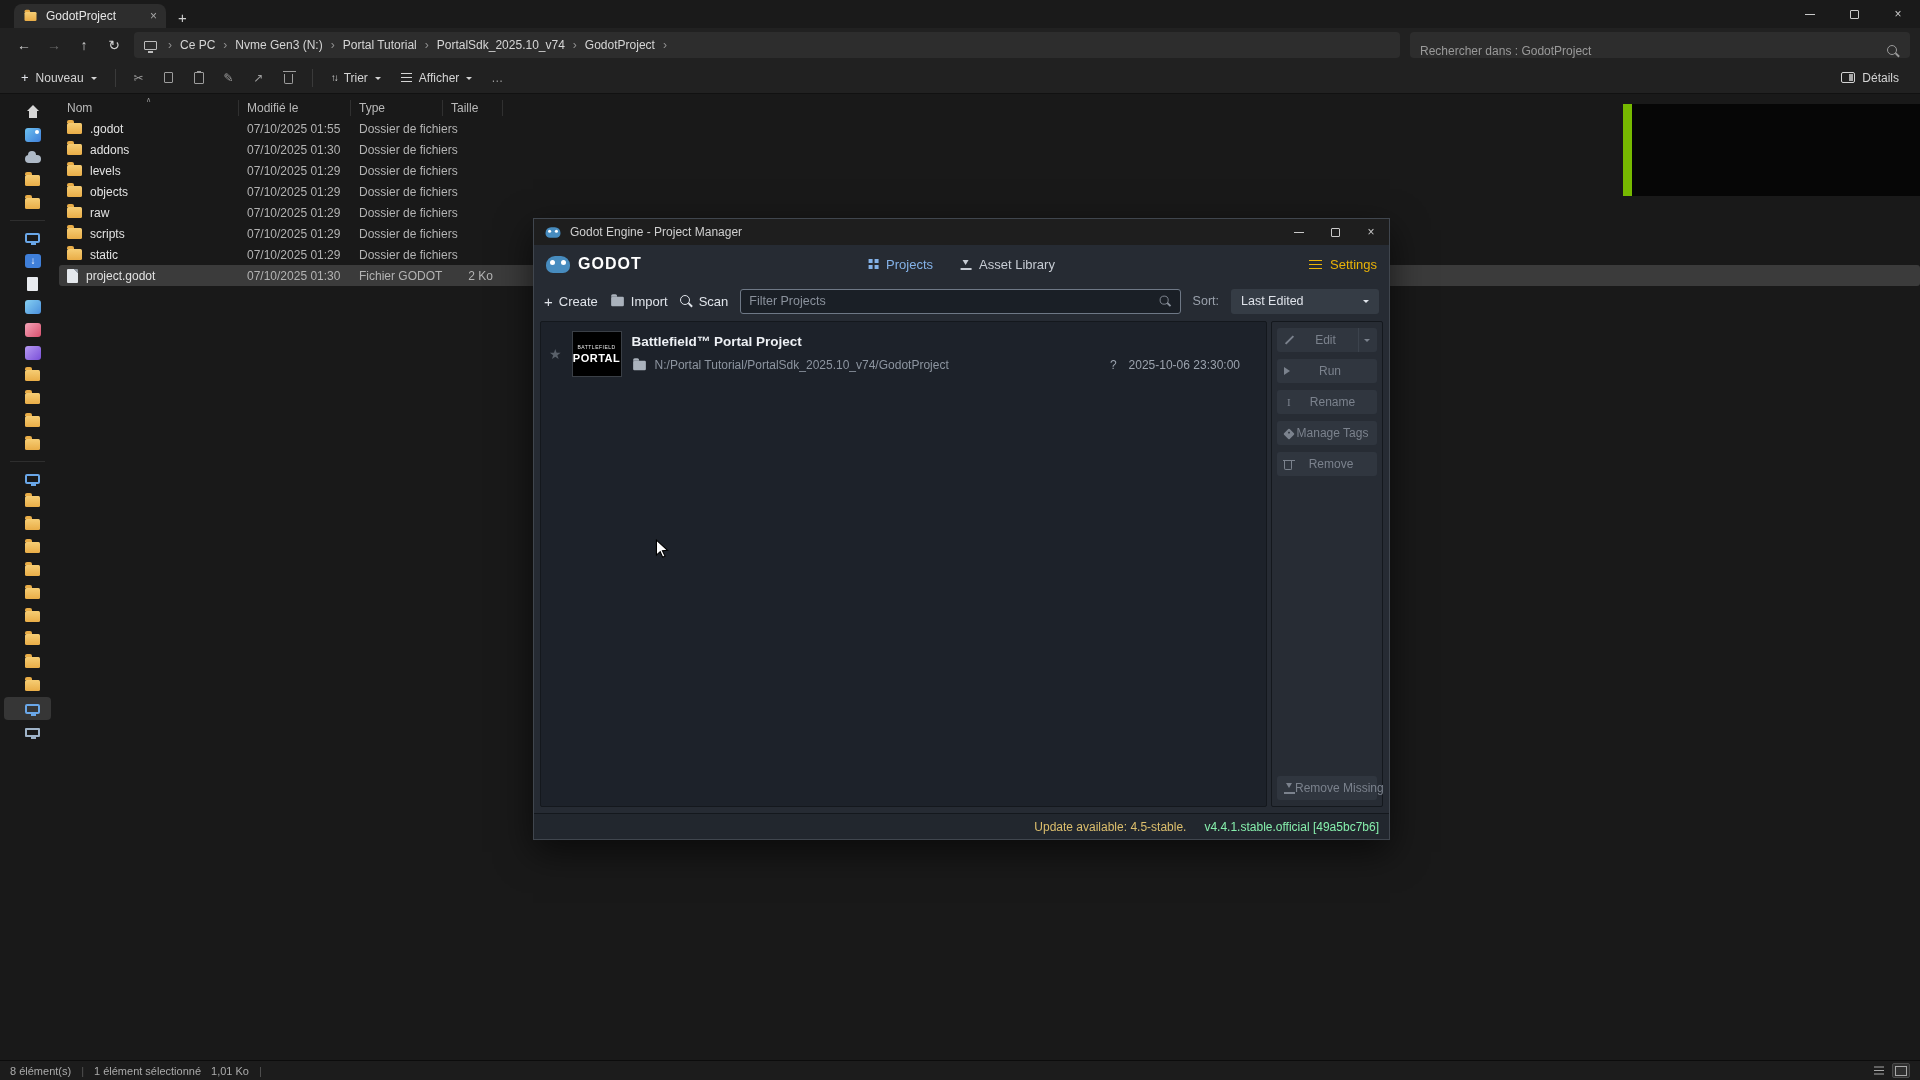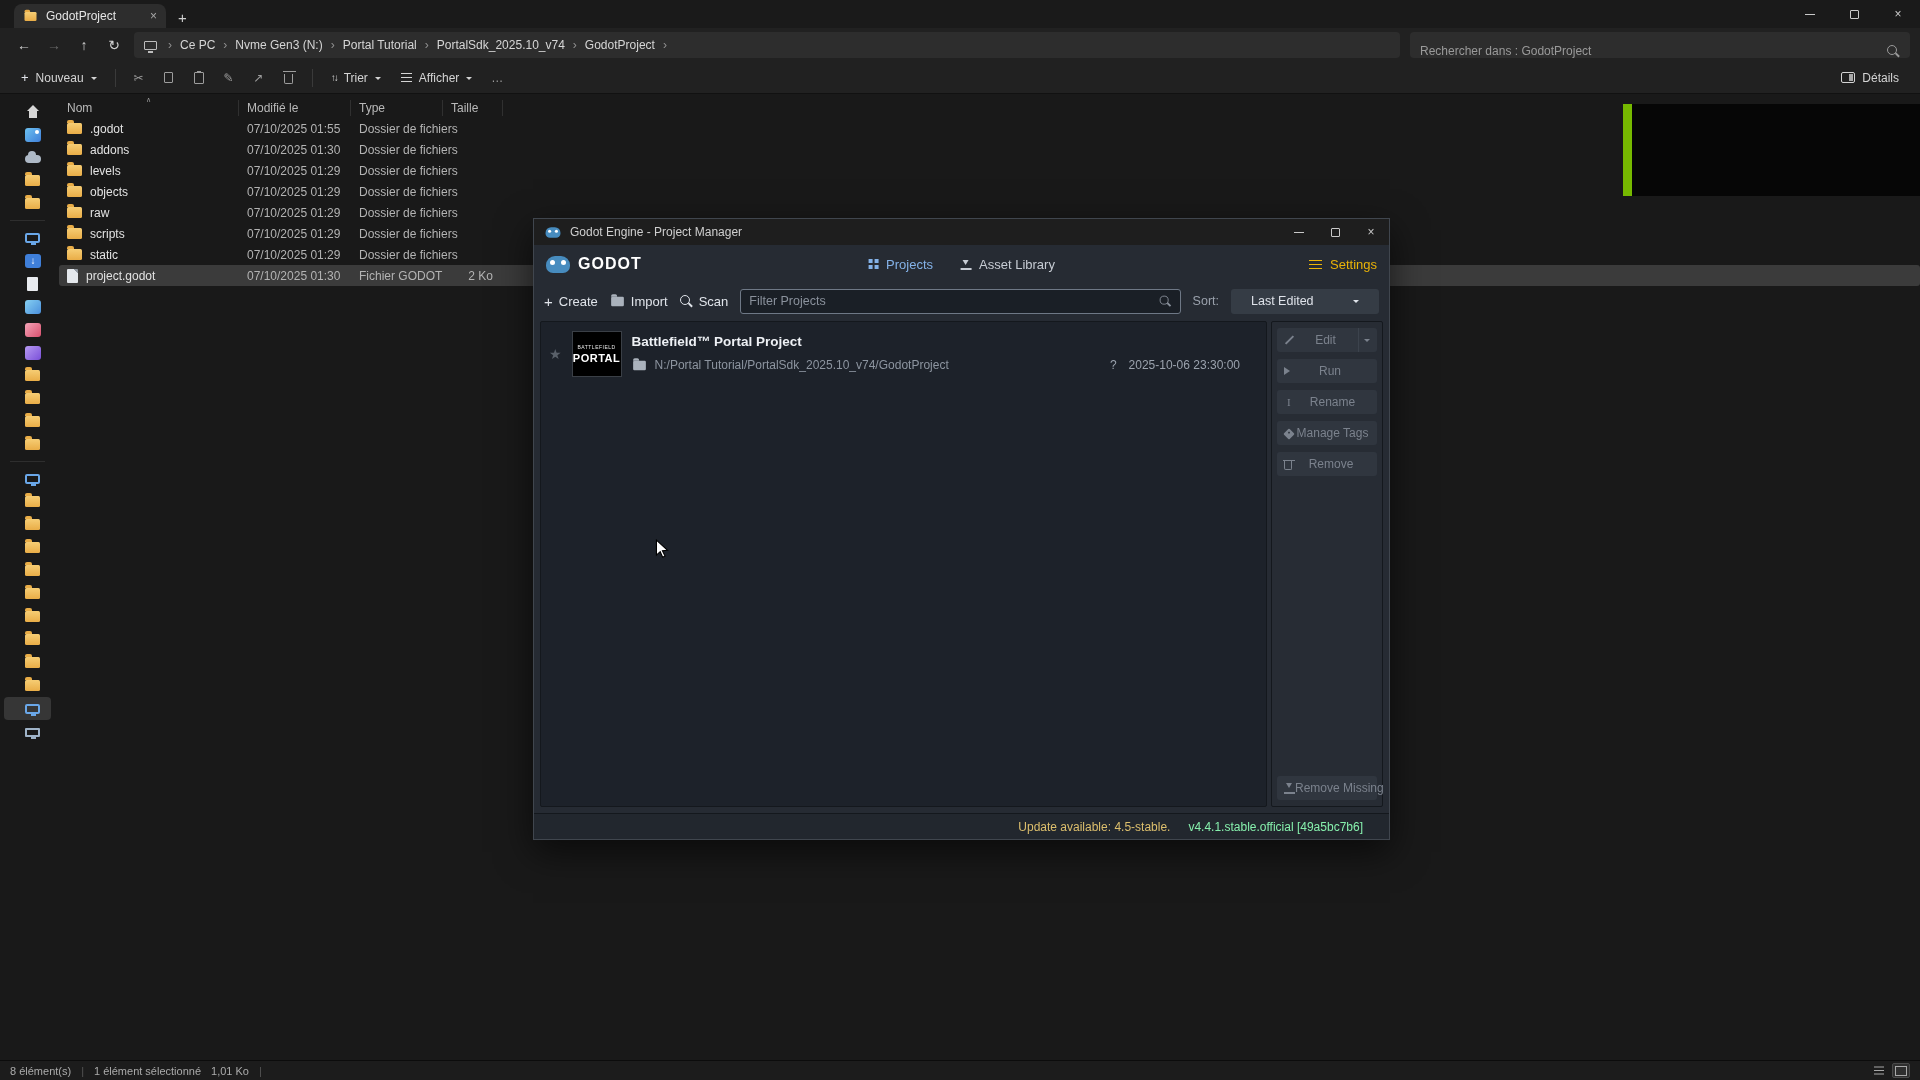--- a/index.html
+++ b/index.html
@@ -129,21 +129,21 @@
   .g-settings{margin-left:auto;display:flex;align-items:center;gap:8px;color:#eab308}
 
   .g-toolbar{height:36px;display:flex;align-items:center;gap:12px;padding:0 10px;flex:none}
   .gbtn{display:flex;align-items:center;gap:6px;color:#e0e4ea;flex:none}
   .gplus{font-size:15px;line-height:1;color:#e0e4ea}
   .gfilter{flex:1;height:25px;background:#1a1f26;border:1px solid #6e7886;border-radius:3px;display:flex;align-items:center;gap:6px;padding:0 8px}
   .gfilter input{flex:1;background:transparent;border:none;outline:none;color:#d0d5dc;font-size:12.5px;font-family:inherit}
   .gfilter input::placeholder{color:#8a919c}
   .gfilter .ic-search{color:#8a919c;transform:scale(.9)}
   .g-sort-label{color:#9aa1ac;font-size:12.5px;flex:none}
-  .gsort{width:148px;height:25px;background:#353c45;border-radius:3px;display:flex;align-items:center;padding:0 20px;font-size:12.5px;color:#dfe3ea;flex:none}
+  .gsort{width:148px;height:25px;background:#353c45;border-radius:3px;display:flex;align-items:center;padding:0 10px;font-size:12.5px;color:#dfe3ea;flex:none}
   .gsort .caret{margin-left:auto}
 
   .g-body{flex:1;display:flex;gap:4px;padding:2px 6px 6px 6px;min-height:0}
   .g-list{flex:1;background:#1d222a;border:1px solid #14181d;border-radius:2px;overflow:hidden}
   .g-entry{display:flex;align-items:flex-start;gap:10px;padding:9px 8px}
   .g-star{color:#596069;font-size:14px;align-self:center;flex:none}
   .g-thumb{width:50px;height:46px;background:#000;border:1px solid #3a3f46;display:flex;flex-direction:column;align-items:center;justify-content:center;gap:2px;flex:none}
   .g-thumb-l1{font-size:5px;letter-spacing:.5px;color:#e8e8e8;white-space:nowrap}
   .g-thumb-l2{font-size:11px;font-weight:bold;letter-spacing:.5px;color:#fff}
   .g-entry-main{flex:1;display:flex;flex-direction:column;gap:9px;padding-top:3px;min-width:0}
@@ -161,21 +161,21 @@
   .ga-run{width:0;height:0;border:4.5px solid transparent;border-left:6.5px solid currentColor;border-right:none}
   .ga-rename::before{content:"I";font-family:"Liberation Serif","DejaVu Serif",serif;font-size:11px;position:absolute;left:3px;top:-1px}
   .ga-tags{width:8px;height:8px;background:currentColor;border-radius:1px;transform:rotate(45deg);margin:1px 2px 0 1px}
   .ga-tags::before{content:"";position:absolute;left:1.5px;top:1.5px;width:2.5px;height:2.5px;border-radius:50%;background:#30363f}
   .ga-remove{width:8px;height:9px;border:1.2px solid currentColor;border-top:none;border-radius:0 0 2px 2px;margin-top:2px}
   .ga-remove::before{content:"";position:absolute;top:-1px;left:-2.5px;width:12px;height:1.2px;background:currentColor}
   .ga-missing::before{content:"";position:absolute;left:2px;top:0;border:3.5px solid transparent;border-top:5px solid currentColor}
   .ga-missing::after{content:"";position:absolute;left:0;bottom:0;width:11px;height:1.5px;background:currentColor}
   .g-remove-missing{margin-top:auto}
 
-  .g-footer{height:26px;background:#22272e;border-top:1px solid #14181d;display:flex;align-items:center;justify-content:flex-end;gap:18px;padding:0 26px;font-size:12px;flex:none}
+  .g-footer{height:26px;background:#22272e;border-top:1px solid #14181d;display:flex;align-items:center;justify-content:flex-end;gap:18px;padding:0 10px;font-size:12px;flex:none}
   .g-update{color:#ddbf6d}
   .g-version{color:#86efac}
 
   
   .cursor{position:absolute;left:655px;top:539px;width:14px;height:20px;z-index:99;pointer-events:none}
 </style>
 </head>
 <body>
 
 <div id="screen">

